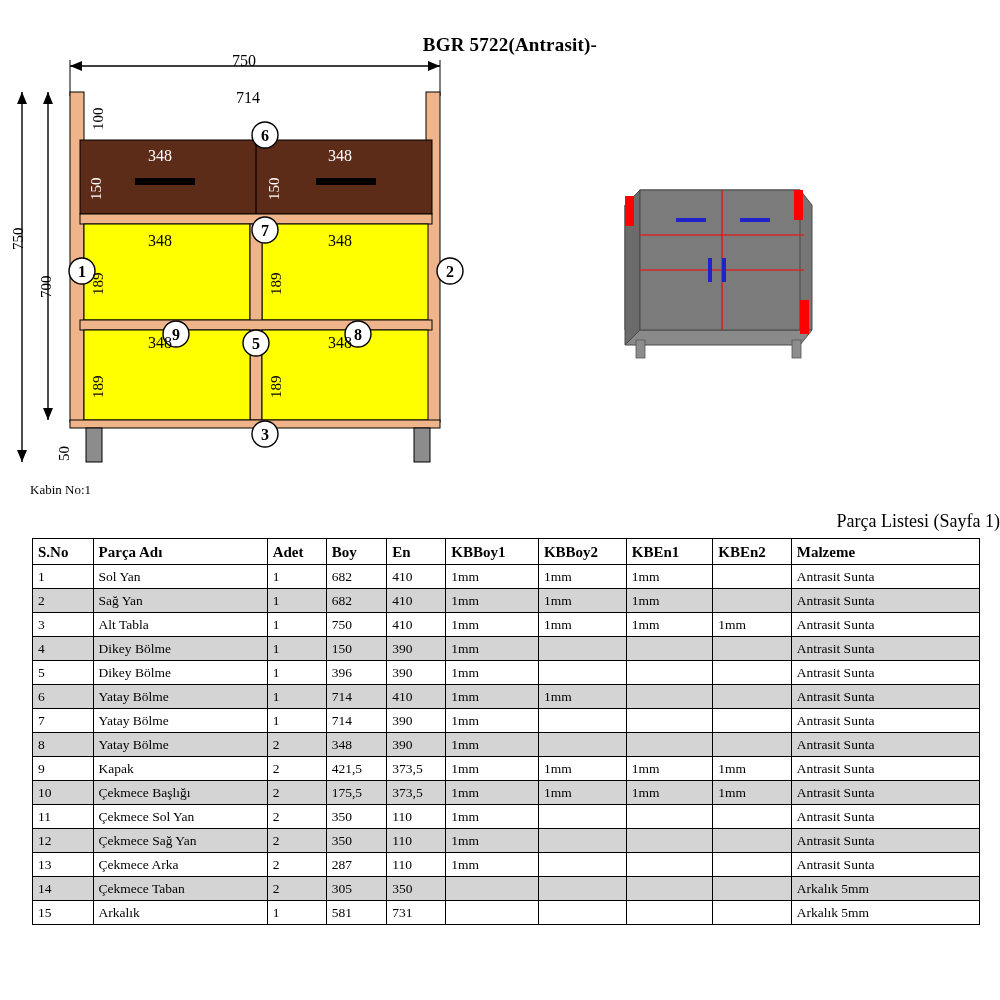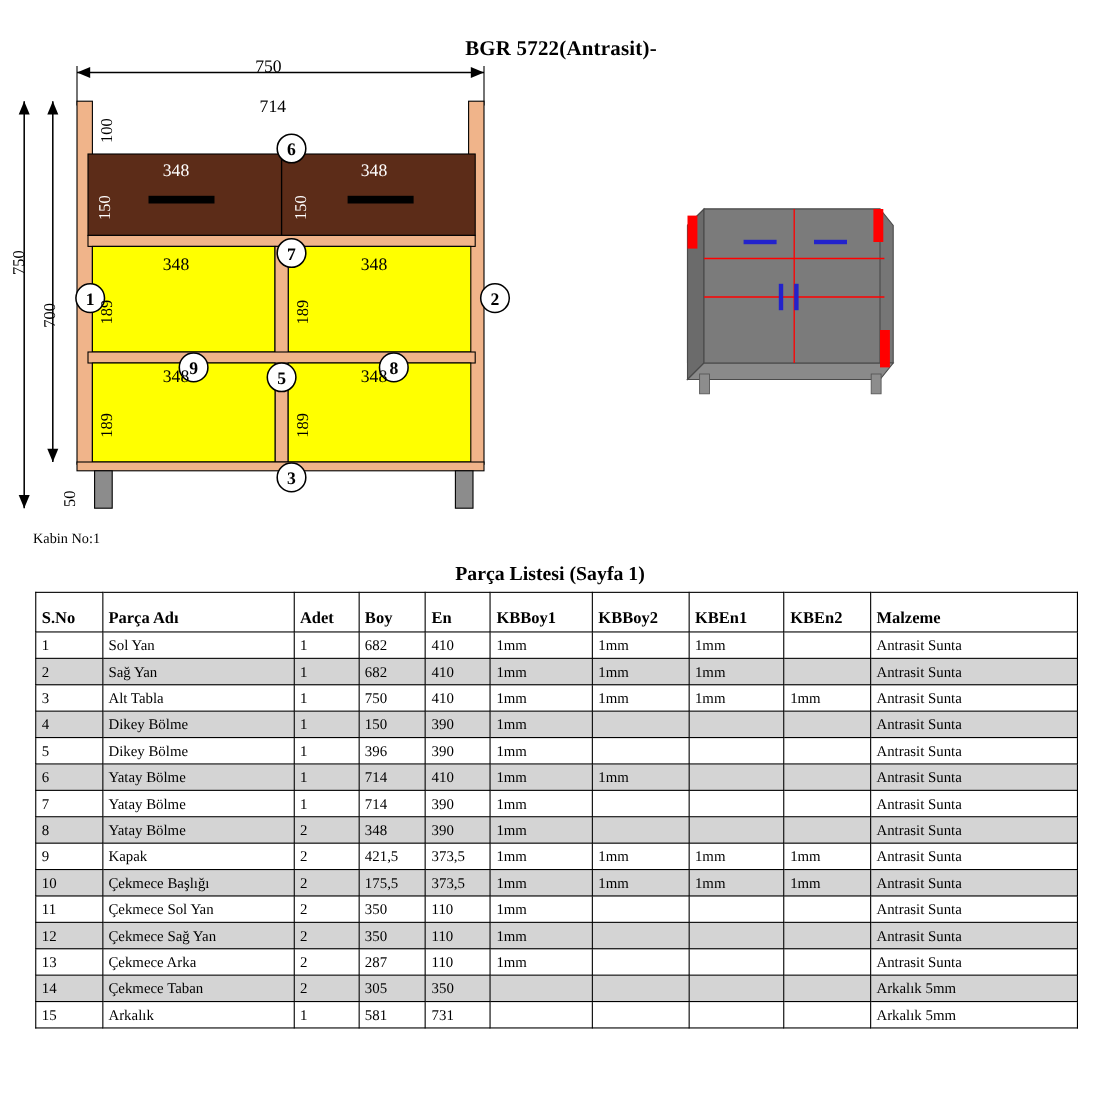--- a/index.html
+++ b/index.html
@@ -48,44 +48,44 @@
     left: 30px;
     top: 482px;
     font-size: 13px;
   }
   
   .list-title {
     position: absolute;
     left: 0;
     top: 511px;
     width: 1000px;
-    text-align: center;
+    text-align: right;
     font-size: 18px;
-    font-weight: bold;
+    font-weight: normal;
   }
   table.parts {
     position: absolute;
     left: 32px;
     top: 538px;
     width: 948px;
     border-collapse: collapse;
     font-size: 13.5px;
   }
   table.parts th, table.parts td {
     border: 1px solid #000000;
     padding: 2px 5px;
     height: 19px;
     line-height: 18px;
     text-align: left;
     white-space: nowrap;
   }
   table.parts thead th {
     font-weight: bold;
     font-size: 15px;
-    padding-top: 13px;
+    padding-top: 3px;
     padding-bottom: 3px;
   }
   table.parts thead th.c-mat,
   table.parts td.c-mat { }
   table.parts tbody tr.alt td { background: #d4d4d4; }
   
   .c-sno   { width: 54px; }
   .c-name  { width: 178px; }
   .c-adet  { width: 52px; margin-left: 25px; }
   .c-boy   { width: 54px; }

